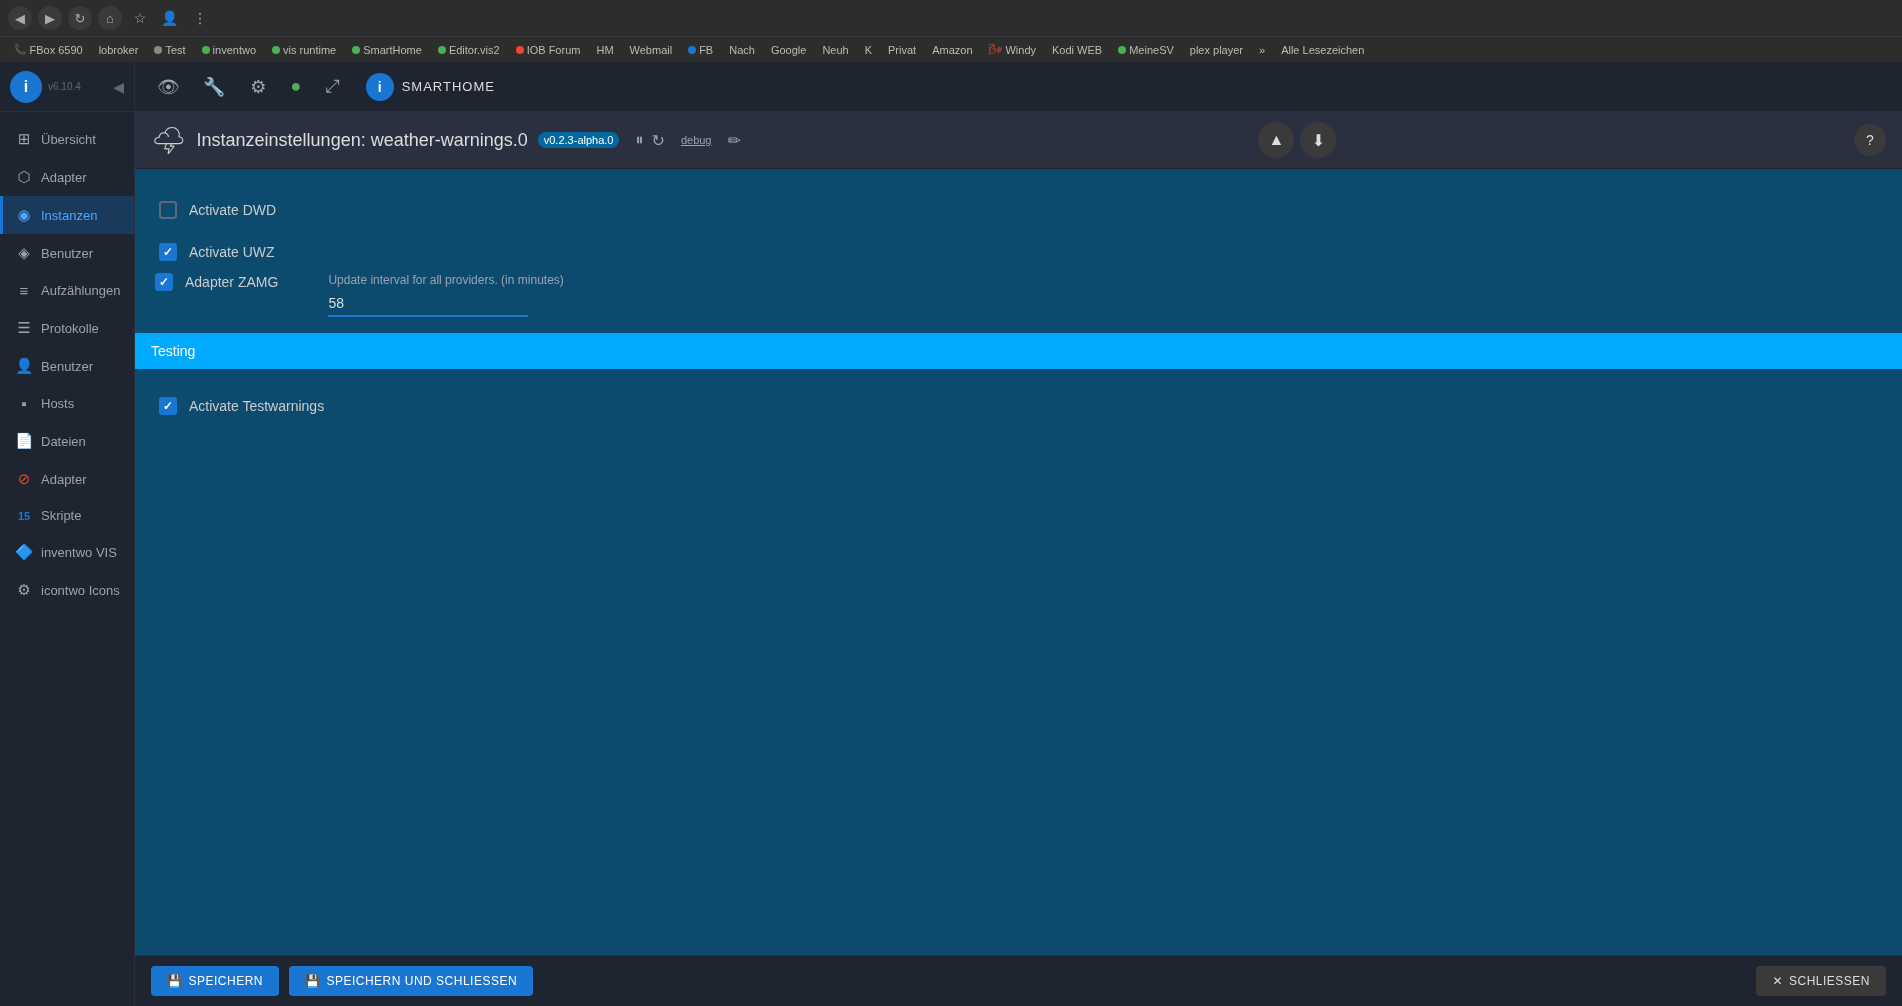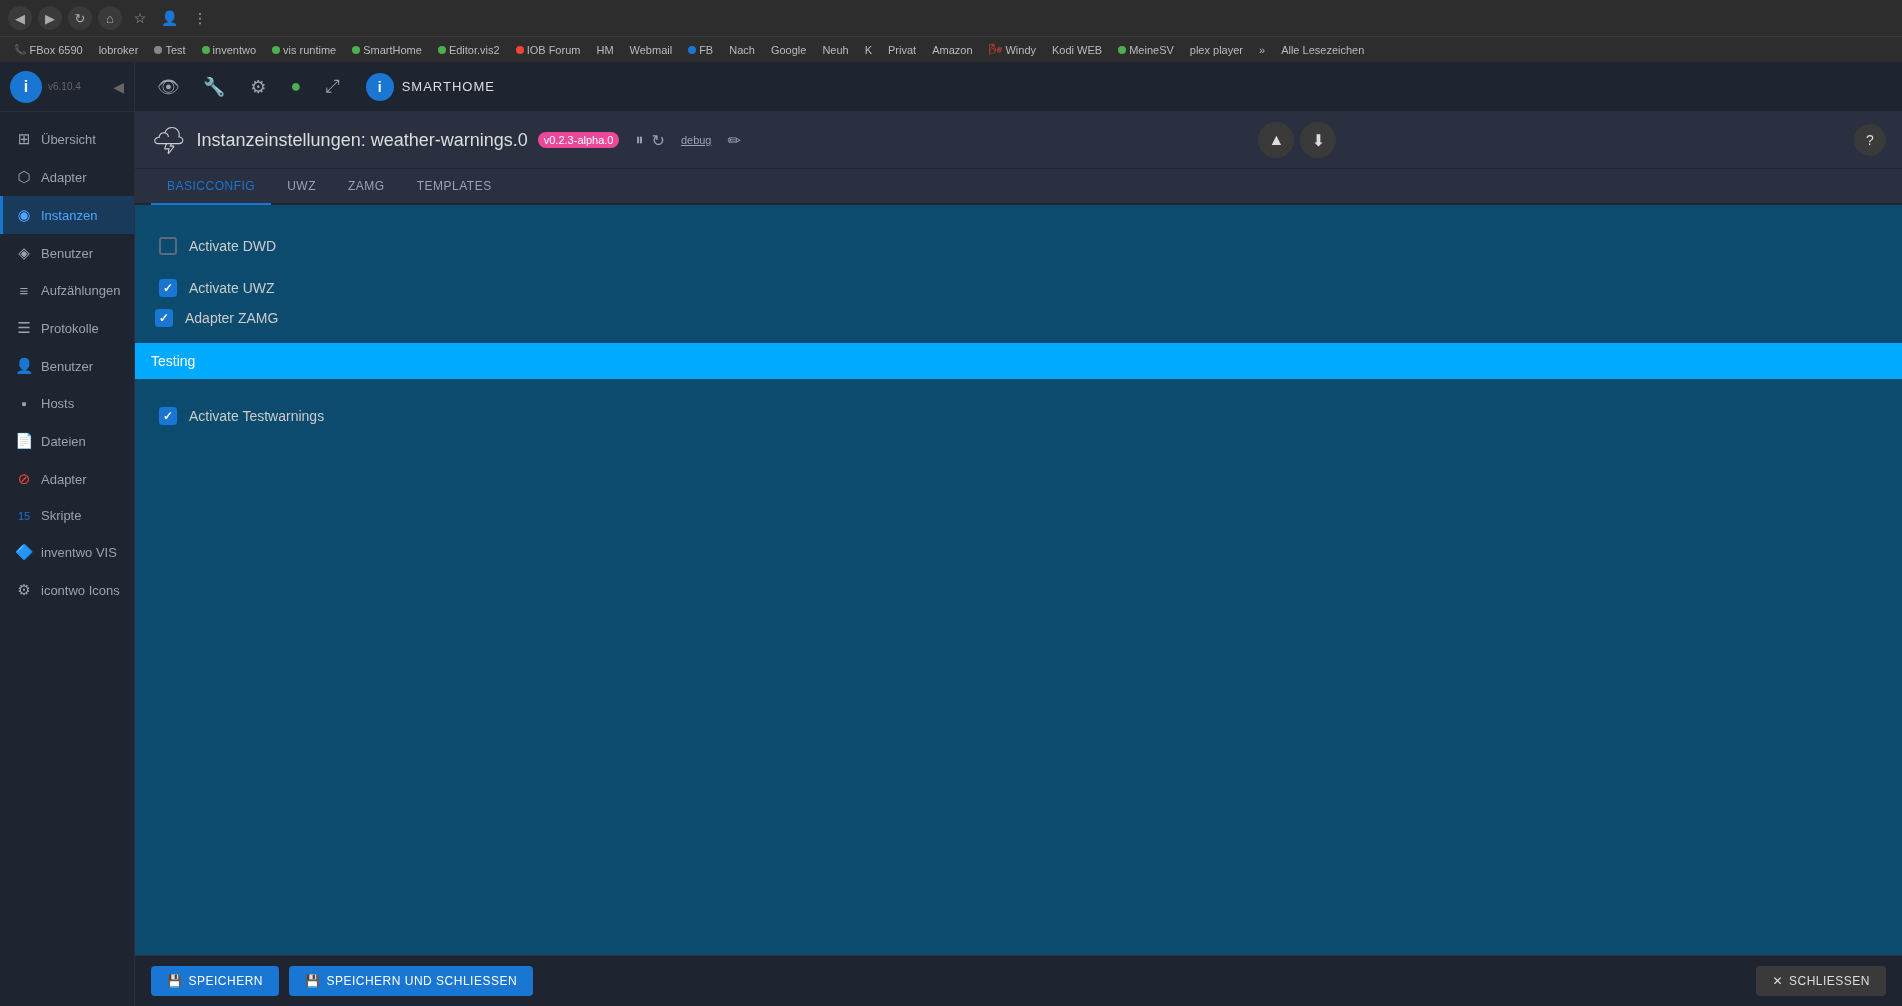--- a/index.html
+++ b/index.html
@@ -215,21 +215,21 @@
     .instance-icon {
       font-size: 28px;
     }
     .instance-title {
       font-size: 18px;
       font-weight: 500;
       color: #ddd;
     }
     .instance-version {
       font-size: 11px;
-      background: #ec4899;
+      background: #0369a1;
       color: white;
       padding: 2px 6px;
       border-radius: 10px;
     }
     .instance-controls {
       display: flex;
       align-items: center;
       gap: 8px;
       margin-left: 6px;
     }
@@ -510,21 +510,21 @@
       </div>
       <div class="sidebar-item">
         <span class="sidebar-item-icon">📄</span>
         <span>Dateien</span>
       </div>
       <div class="sidebar-item">
         <span class="sidebar-item-icon" style="color:#f44336;">⊘</span>
         <span>Adapter</span>
       </div>
       <div class="sidebar-item">
-        <span class="sidebar-item-icon" style="font-size:11px; font-weight:normal; color:#1976d2;">15</span>
+        <span class="sidebar-item-icon" style="font-size:11px; font-weight:bold; color:#1976d2;">15</span>
         <span>Skripte</span>
       </div>
       <div class="sidebar-item">
         <span class="sidebar-item-icon">🔷</span>
         <span>inventwo VIS</span>
       </div>
       <div class="sidebar-item">
         <span class="sidebar-item-icon">⚙</span>
         <span>icontwo Icons</span>
       </div>
@@ -559,43 +559,41 @@
       <button class="instance-ctrl-btn">✏</button>
       <div class="arrow-btns" style="margin-left:auto;">
         <button class="arrow-btn">▲</button>
         <button class="arrow-btn">⬇</button>
       </div>
       <button class="help-btn">
         <span>?</span>
       </button>
     </div>
 
-    <div class="config-tabs">
-      <div class="config-tab active">BASICCONFIG</div>
-      <div class="config-tab">UWZ</div>
-      <div class="config-tab">ZAMG</div>
-      <div class="config-tab">TEMPLATES</div>
-    </div>
 
     <div class="config-body">
 
       <div class="checkbox-row">
         <div class="custom-checkbox"></div>
         <span class="checkbox-label">Activate DWD</span>
       </div>
 
       <div class="checkbox-row">
         <div class="custom-checkbox checked"></div>
         <span class="checkbox-label">Activate UWZ</span>
       </div>
 
       <div class="zamg-row">
         <div class="checkbox-row" style="padding:0;">
           <div class="custom-checkbox checked"></div>
           <span class="checkbox-label">Adapter ZAMG</span>
+        </div>
+        <div class="update-interval-section">
+          <span class="update-interval-label">Update interval for all providers. (in minutes)</span>
+          <input type="text" class="update-interval-input" value="58" style="">
         </div>
       </div>
 
       <div class="section-header">
         <span>Testing</span>
       </div>
 
       <div class="checkbox-row">
         <div class="custom-checkbox checked"></div>
         <span class="checkbox-label">Activate Testwarnings</span>

